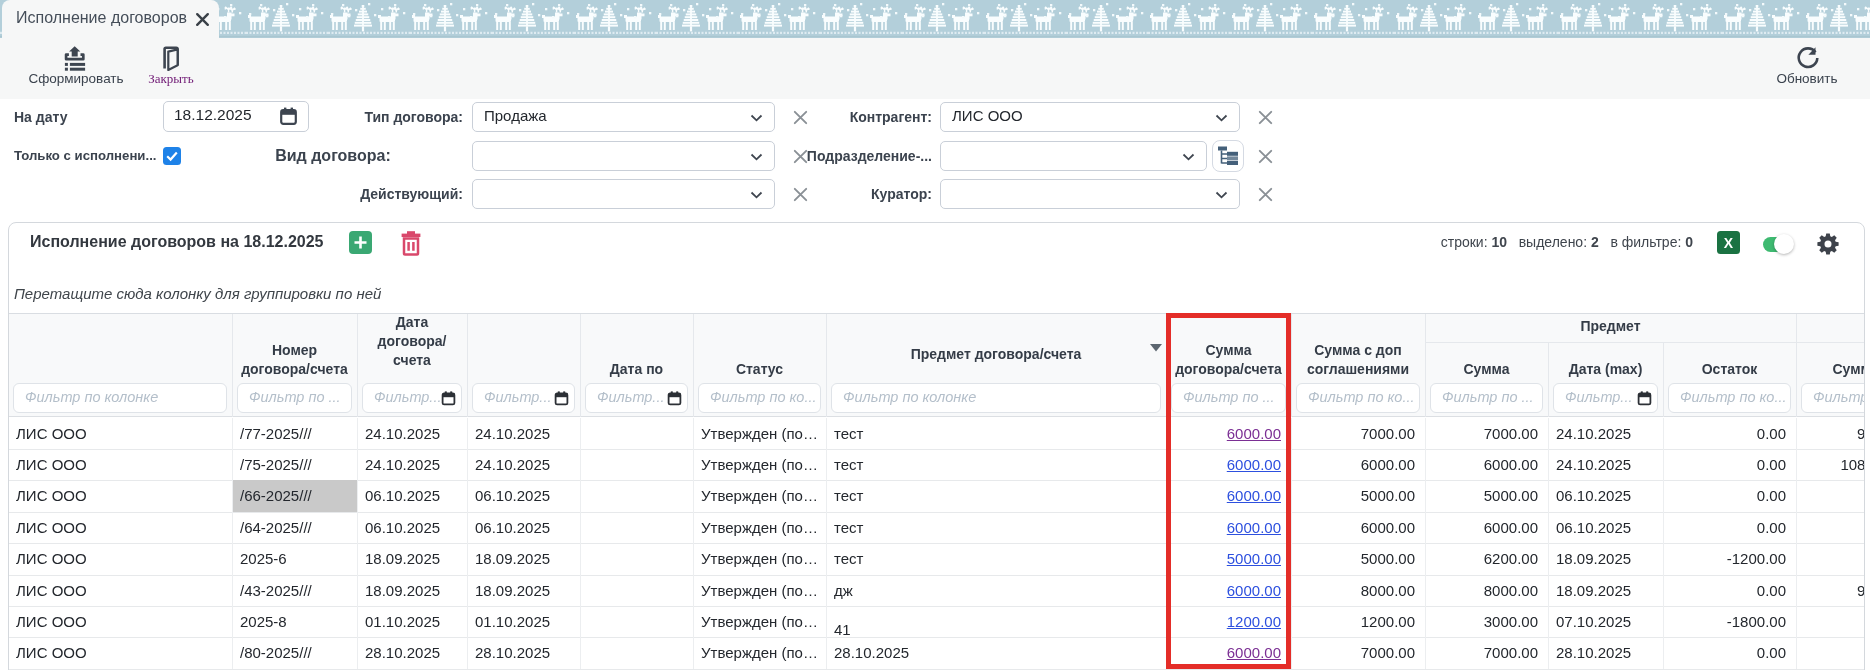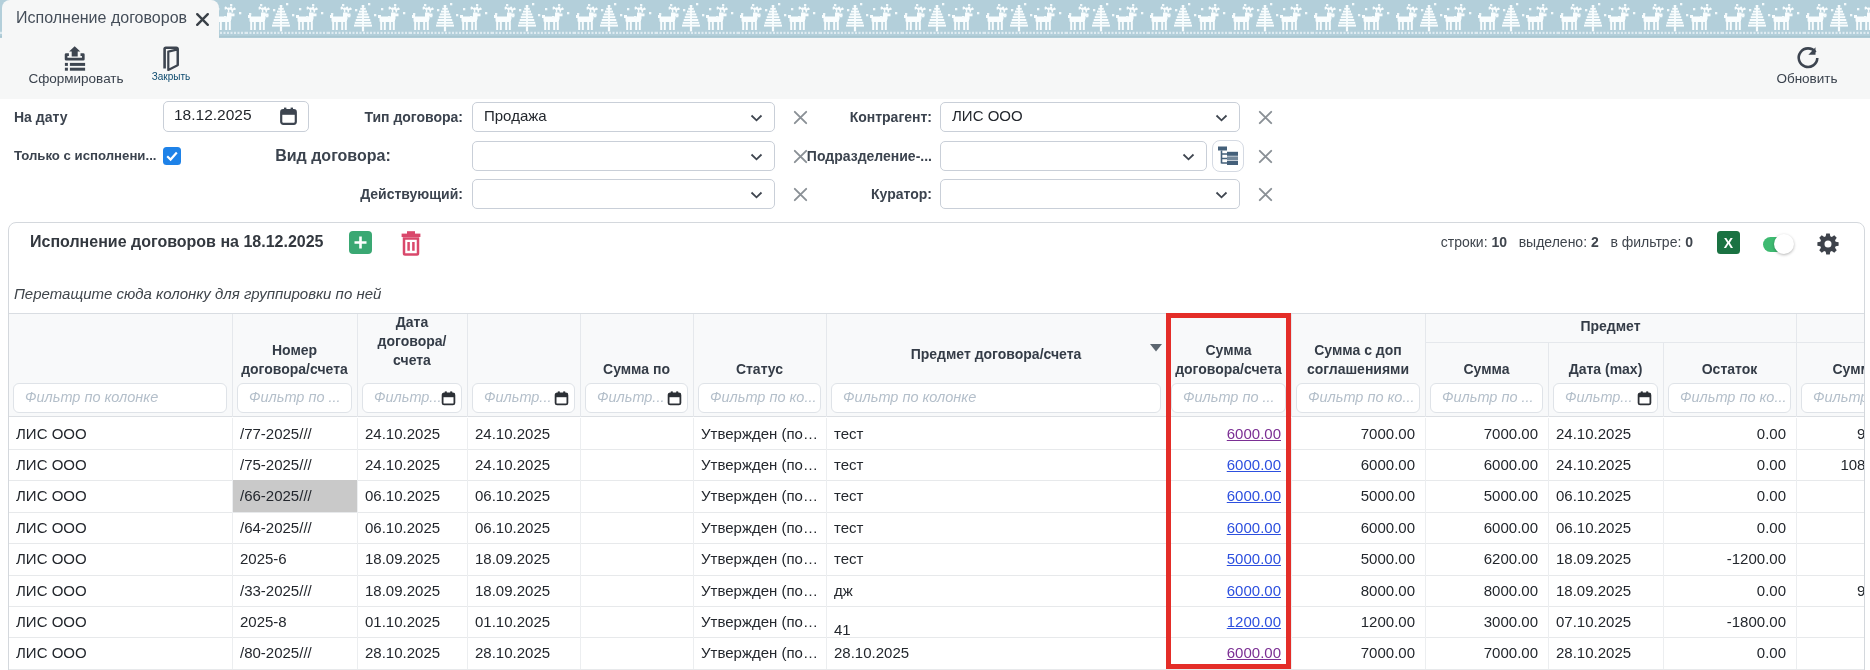--- a/index.html
+++ b/index.html
@@ -110,21 +110,21 @@
 <rect x="0.9" y="16.9" width="3" height="3" fill="#3d4550"></rect>
 <rect x="5.9" y="16.9" width="15.2" height="3" fill="#3d4550"></rect>
 <rect x="0.9" y="21.7" width="3" height="3" fill="#3d4550"></rect>
 <rect x="5.9" y="21.7" width="15.2" height="3" fill="#3d4550"></rect>
 </svg>
     <div style="position:absolute;left:28px;top:71px;width:96px;text-align:center;font-size:13.5px;color:#3b434e;">Сформировать</div>
     <svg width="18" height="26" viewBox="0 0 18 26" style="position:absolute;left:162px;top:45px">
 <path d="M2.6 23.6 V4.0 Q2.6 2.7 3.9 2.7 H14.3 Q15.6 2.7 15.6 4.0 V20.4" fill="none" stroke="#3d4550" stroke-width="2.6"></path>
 <path d="M6.3 6.6 L15.6 4.4 V20.3 L6.3 24.9 Z" fill="#f6f7f7" stroke="#3d4550" stroke-width="2.2" stroke-linejoin="round"></path>
 </svg>
-    <div style="position:absolute;left:138px;top:71px;width:66px;text-align:center;font-size:10px;color:#0c4a6e;">Закрыть</div>
+    <div style="position:absolute;left:138px;top:71px;width:66px;text-align:center;font-size:13px;color:#701a75;font-family:Liberation Serif, serif;">Закрыть</div>
     <svg width="26" height="26" viewBox="0 0 26 26" style="position:absolute;left:1794px;top:45px">
 <path d="M 21.5 7.2 A 9.3 9.3 0 1 0 23.3 13" fill="none" stroke="#3d4550" stroke-width="2.6"></path>
 <path d="M21.5 2.2 L21.5 9.8 L14.4 9.8 Z" fill="#3d4550"></path>
 </svg>
     <div style="position:absolute;left:1772px;top:71px;width:70px;text-align:center;font-size:13.5px;color:#3b434e;">Обновить</div>
     <div style="position:absolute;left:0;top:99px;width:1870px;height:123px;background:#fff;"></div>
     <div style="position:absolute;left:14px;top:107px;font-size:14px;font-weight:700;color:#3b434e;line-height:20px;white-space:nowrap;">На дату</div>
     <div style="position:absolute;left:163px;top:101px;width:146px;height:31px;background:#fff;border:1px solid #c9cfd8;border-radius:5px;">
       <span style="position:absolute;left:10px;top:4px;font-size:15.5px;color:#23272d;">18.12.2025</span>
       <svg width="19" height="19" viewBox="0 0 19 19" style="position:absolute;right:10px;top:5px">
@@ -240,21 +240,21 @@
       <div style="position:absolute;left:1157px;top:1px;width:1px;height:103px;background:#e5e8ec;"></div>
       <div style="position:absolute;left:1282px;top:1px;width:1px;height:103px;background:#e5e8ec;"></div>
       <div style="position:absolute;left:1416px;top:1px;width:1px;height:103px;background:#e5e8ec;"></div>
       <div style="position:absolute;left:1539px;top:29px;width:1px;height:75px;background:#e5e8ec;"></div>
       <div style="position:absolute;left:1654px;top:29px;width:1px;height:75px;background:#e5e8ec;"></div>
       <div style="position:absolute;left:1787px;top:1px;width:1px;height:103px;background:#e5e8ec;"></div>
       <div style="position:absolute;left:1416px;top:29px;width:490px;height:1px;background:#e5e8ec;"></div>
       <div style="position:absolute;left:1416px;top:5px;width:371px;text-align:center;font-size:14px;font-weight:700;color:#343c47;">Предмет</div>
       <div style="position:absolute;left:223px;top:1px;width:125px;height:68px;display:flex;align-items:flex-end;justify-content:center;text-align:center;font-size:14px;font-weight:700;color:#343c47;line-height:19px;padding-bottom:3px;box-sizing:border-box;">Номер<br>договора/счета</div>
       <div style="position:absolute;left:348px;top:1px;width:110px;height:68px;display:flex;align-items:flex-end;justify-content:center;text-align:center;font-size:14px;font-weight:700;color:#343c47;line-height:19px;padding-bottom:12px;box-sizing:border-box;">Дата<br>договора/<br>счета</div>
-      <div style="position:absolute;left:571px;top:1px;width:113px;height:68px;display:flex;align-items:flex-end;justify-content:center;text-align:center;font-size:14px;font-weight:700;color:#343c47;line-height:19px;padding-bottom:3px;box-sizing:border-box;">Сумма по</div>
+      <div style="position:absolute;left:571px;top:1px;width:113px;height:68px;display:flex;align-items:flex-end;justify-content:center;text-align:center;font-size:14px;font-weight:700;color:#343c47;line-height:19px;padding-bottom:3px;box-sizing:border-box;">Дата по</div>
       <div style="position:absolute;left:684px;top:1px;width:133px;height:68px;display:flex;align-items:flex-end;justify-content:center;text-align:center;font-size:14px;font-weight:700;color:#343c47;line-height:19px;padding-bottom:3px;box-sizing:border-box;">Статус</div>
       <div style="position:absolute;left:817px;top:1px;width:340px;height:68px;display:flex;align-items:flex-end;justify-content:center;text-align:center;font-size:14px;font-weight:700;color:#343c47;line-height:19px;padding-bottom:18px;box-sizing:border-box;">Предмет договора/счета</div>
       <div style="position:absolute;left:1157px;top:1px;width:125px;height:68px;display:flex;align-items:flex-end;justify-content:center;text-align:center;font-size:14px;font-weight:700;color:#343c47;line-height:19px;padding-bottom:3px;box-sizing:border-box;">Сумма<br>договора/счета</div>
       <div style="position:absolute;left:1282px;top:1px;width:134px;height:68px;display:flex;align-items:flex-end;justify-content:center;text-align:center;font-size:14px;font-weight:700;color:#343c47;line-height:19px;padding-bottom:3px;box-sizing:border-box;">Сумма с доп<br>соглашениями</div>
       <div style="position:absolute;left:1416px;top:30px;width:123px;height:39px;display:flex;align-items:flex-end;justify-content:center;text-align:center;font-size:14px;font-weight:700;color:#343c47;line-height:19px;padding-bottom:3px;box-sizing:border-box;">Сумма</div>
       <div style="position:absolute;left:1539px;top:30px;width:115px;height:39px;display:flex;align-items:flex-end;justify-content:center;text-align:center;font-size:14px;font-weight:700;color:#343c47;line-height:19px;padding-bottom:3px;box-sizing:border-box;">Дата (max)</div>
       <div style="position:absolute;left:1654px;top:30px;width:133px;height:39px;display:flex;align-items:flex-end;justify-content:center;text-align:center;font-size:14px;font-weight:700;color:#343c47;line-height:19px;padding-bottom:3px;box-sizing:border-box;">Остаток</div>
       <div style="position:absolute;left:1787px;top:30px;width:119px;height:39px;display:flex;align-items:flex-end;justify-content:center;text-align:center;font-size:14px;font-weight:700;color:#343c47;line-height:19px;padding-bottom:3px;box-sizing:border-box;">Сумма</div>
       <svg width="12" height="8" viewBox="0 0 12 8" style="position:absolute;left:1141px;top:31px">
         <path d="M0 0 H12 L6 7.5 Z" fill="#5c6670"></path>
@@ -452,21 +452,21 @@
       <div style="position:absolute;left:571px;top:261.6px;width:1px;height:31.4px;background:#eceef0;"></div>
       <div style="position:absolute;left:684px;top:261.6px;width:1px;height:31.4px;background:#eceef0;"></div>
       <div style="position:absolute;left:817px;top:261.6px;width:1px;height:31.4px;background:#eceef0;"></div>
       <div style="position:absolute;left:1157px;top:261.6px;width:1px;height:31.4px;background:#eceef0;"></div>
       <div style="position:absolute;left:1282px;top:261.6px;width:1px;height:31.4px;background:#eceef0;"></div>
       <div style="position:absolute;left:1416px;top:261.6px;width:1px;height:31.4px;background:#eceef0;"></div>
       <div style="position:absolute;left:1539px;top:261.6px;width:1px;height:31.4px;background:#eceef0;"></div>
       <div style="position:absolute;left:1654px;top:261.6px;width:1px;height:31.4px;background:#eceef0;"></div>
       <div style="position:absolute;left:1787px;top:261.6px;width:1px;height:31.4px;background:#eceef0;"></div>
       <div style="position:absolute;left:7px;top:261.6px;height:31.4px;line-height:31.4px;font-size:15px;color:#23272d;white-space:nowrap;">ЛИС ООО</div>
-      <div style="position:absolute;left:231px;top:261.6px;height:31.4px;line-height:31.4px;font-size:15px;color:#23272d;white-space:nowrap;">/33-2025///</div>
+      <div style="position:absolute;left:231px;top:261.6px;height:31.4px;line-height:31.4px;font-size:15px;color:#23272d;white-space:nowrap;">/43-2025///</div>
       <div style="position:absolute;left:356px;top:261.6px;height:31.4px;line-height:31.4px;font-size:15px;color:#23272d;white-space:nowrap;">18.09.2025</div>
       <div style="position:absolute;left:466px;top:261.6px;height:31.4px;line-height:31.4px;font-size:15px;color:#23272d;white-space:nowrap;">18.09.2025</div>
       <div style="position:absolute;left:692px;top:261.6px;height:31.4px;line-height:31.4px;font-size:15px;color:#23272d;white-space:nowrap;">Утвержден (по…</div>
       <div style="position:absolute;left:825px;top:261.6px;height:31.4px;line-height:31.4px;font-size:15px;color:#23272d;white-space:nowrap;">дж</div>
       <div style="position:absolute;left:1157px;top:261.6px;width:115px;height:31.4px;line-height:31.4px;text-align:right;font-size:15px;"><span style="color:#2d50df;text-decoration:underline;">6000.00</span></div>
       <div style="position:absolute;left:1282px;top:261.6px;width:124px;height:31.4px;line-height:31.4px;text-align:right;font-size:15px;color:#23272d;">8000.00</div>
       <div style="position:absolute;left:1416px;top:261.6px;width:113px;height:31.4px;line-height:31.4px;text-align:right;font-size:15px;color:#23272d;">8000.00</div>
       <div style="position:absolute;left:1547px;top:261.6px;height:31.4px;line-height:31.4px;font-size:15px;color:#23272d;white-space:nowrap;">18.09.2025</div>
       <div style="position:absolute;left:1654px;top:261.6px;width:123px;height:31.4px;line-height:31.4px;text-align:right;font-size:15px;color:#23272d;">0.00</div>
       <div style="position:absolute;left:1787px;top:261.6px;width:107px;height:31.4px;line-height:31.4px;text-align:right;font-size:15px;color:#23272d;">900.00</div>

